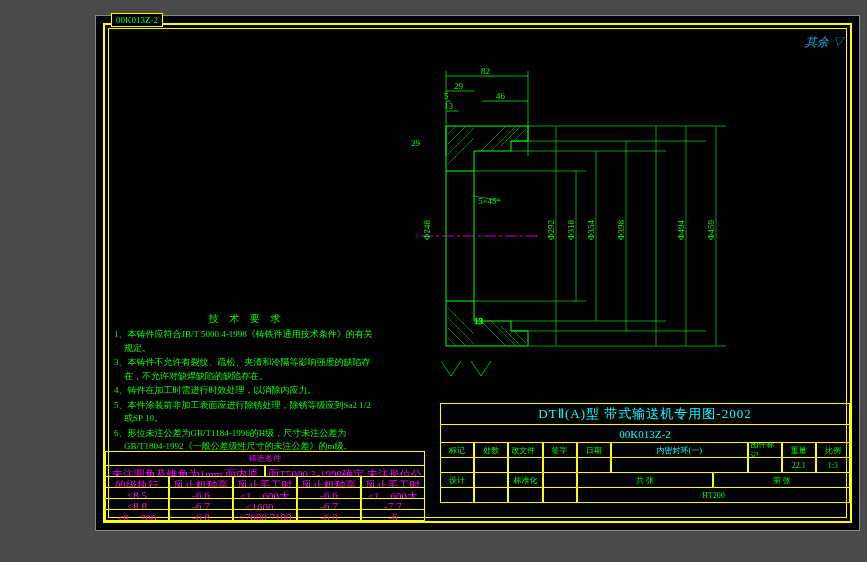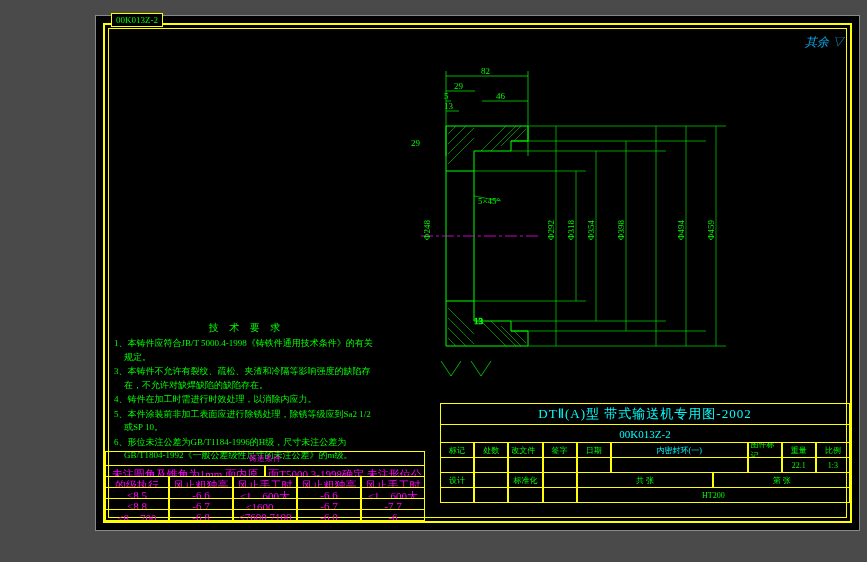--- a/index.html
+++ b/index.html
@@ -4,21 +4,21 @@
 <style>
 *{margin:0;padding:0;box-sizing:border-box}
 body{background:#4a4a4a;font-family:SimSun,serif;width:867px;height:562px;overflow:hidden}
 .frame{position:absolute;left:95px;top:15px;width:765px;height:516px;background:#000;border:1px solid #888}
 .border-outer{position:absolute;left:7px;top:7px;right:7px;bottom:7px;border:2px solid #ffff00}
 .border-inner{position:absolute;left:3px;top:3px;right:3px;bottom:3px;border:1px solid #ffff00}
 .tag{position:absolute;left:15px;top:-3px;background:#000;border:1px solid #ffff00;padding:1px 4px;color:#00ff00;font-size:9px}
 .topright{position:absolute;right:15px;top:18px;color:#0ea5e9;font-size:12px;font-style:italic}
 .drawing{position:absolute;left:270px;top:50px;width:370px;height:330px}
 svg{overflow:visible}
-.notes{position:absolute;left:18px;top:304px;width:265px;color:#00ff00;font-size:9px;line-height:1.5}
+.notes{position:absolute;left:18px;top:295px;width:265px;color:#00ff00;font-size:9px;line-height:1.5}
 .notes .title{text-align:center;font-size:10px;margin-bottom:2px;letter-spacing:4px}
 .notes li{margin-left:10px;text-indent:-10px;margin-bottom:1px}
 .titleblock{position:absolute;right:9px;bottom:9px;width:410px;height:118px}
 .tb-row{border:1px solid #ffff00;display:flex;align-items:center}
 .tb-title{height:22px;color:#00ffff;font-size:13px;justify-content:center;letter-spacing:1px}
 .tb-code{height:18px;color:#00ffff;font-size:11px;justify-content:center;border-top:none}
 .tb-grid{display:grid;grid-template-columns:repeat(12,1fr);font-size:8px;color:#00ff00}
 .tb-cell{border:1px solid #ffff00;border-top:none;padding:1px 2px;height:15px;display:flex;align-items:center;justify-content:center;overflow:hidden}
 .spec-table{position:absolute;left:9px;bottom:9px;width:320px}
 .spec-title{color:#ff00ff;font-size:8px;text-align:center;padding:1px;border:1px solid #ffff00}

